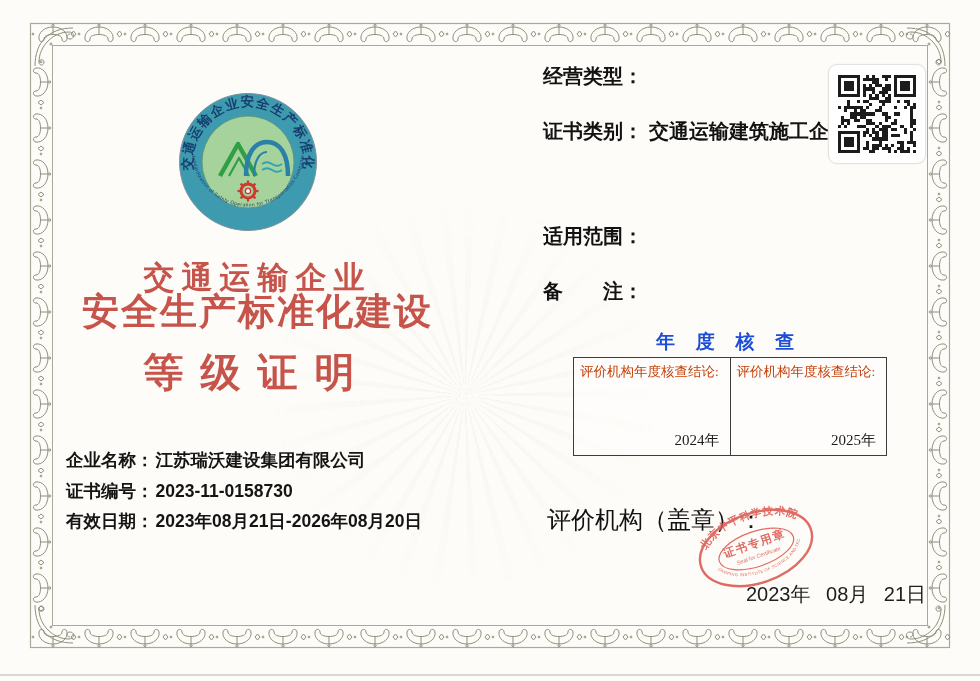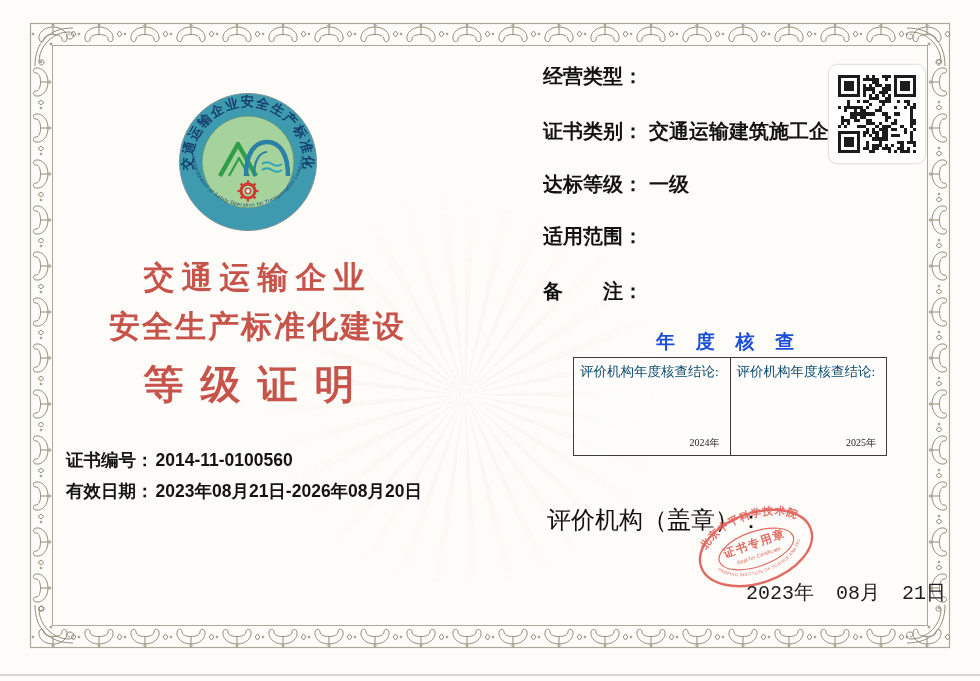--- a/index.html
+++ b/index.html
@@ -8,38 +8,38 @@
   .frame-svg{position:absolute;left:0;top:0;}
   
   .watermark{position:absolute;left:255px;top:185px;width:420px;height:420px;border-radius:50%;
     background:repeating-conic-gradient(rgba(190,184,158,0.10) 0deg 3deg, rgba(255,255,255,0) 3deg 11deg);
     -webkit-mask-image:radial-gradient(circle, rgba(0,0,0,1) 0%, rgba(0,0,0,0) 68%);
     mask-image:radial-gradient(circle, rgba(0,0,0,1) 0%, rgba(0,0,0,0) 68%);
     pointer-events:none;}
   .logo-svg{position:absolute;left:178px;top:92px;}
   .title-block{position:absolute;left:40px;top:262px;width:435px;text-align:center;color:#c6544b;font-weight:bold;}
   .title-l1{font-size:31px;letter-spacing:7px;line-height:1;}
-  .title-l2{font-size:31px;letter-spacing:2px;line-height:1;margin-top:18px;}
+  .title-l2{font-size:37px;letter-spacing:2px;line-height:1;}
   .title-l3{font-size:40px;letter-spacing:17px;line-height:1;margin-top:22px;}
   .company-block{position:absolute;left:66px;top:452px;color:#141414;}
   .company-row{font-size:17.5px;font-weight:bold;line-height:1;margin-bottom:13px;display:flex;}
   .company-row .val{margin-left:2px;}
   .field{position:absolute;left:543px;display:flex;color:#121212;font-size:20px;font-weight:bold;line-height:1;}
   .field .lbl{white-space:pre;text-align:center;}
   .field .val{margin-left:6px;}
   .qr-card{position:absolute;left:828px;top:64px;width:96px;height:98px;background:#ffffff;border:1px solid #e3e2dc;border-radius:9px;display:flex;align-items:center;justify-content:center;box-shadow:0 0 2px rgba(0,0,0,0.08);}
   .annual-title{position:absolute;left:573px;top:329px;width:312px;text-align:center;font-family:"Liberation Serif",serif;font-size:19px;letter-spacing:8px;color:#1d4ed8;font-weight:bold;}
   .review-table{position:absolute;left:573px;top:357px;width:312px;height:97px;border:1.5px solid #3c3c3c;display:flex;background:rgba(255,255,255,0.4);}
   .review-cell{flex:1;position:relative;padding:5px 6px;}
   .review-cell.first{border-right:1.5px solid #3c3c3c;}
-  .review-head{font-family:"Liberation Serif",serif;font-size:13.5px;color:#0c4a6e;}
-  .review-year{position:absolute;right:10px;bottom:5px;font-family:"Liberation Serif",serif;font-size:10px;color:#1d1d1d;}
+  .review-head{font-family:"Liberation Serif",serif;font-size:13.5px;color:#c2410c;}
+  .review-year{position:absolute;right:10px;bottom:5px;font-family:"Liberation Serif",serif;font-size:15px;color:#1d1d1d;}
   .issuer-label{position:absolute;left:547px;top:508px;font-size:24px;font-weight:normal;color:#121212;line-height:1;}
   .stamp-svg{position:absolute;left:676px;top:493px;opacity:0.88;}
-  .issue-date{position:absolute;left:746px;top:584px;font-family:Liberation Mono, monospace;font-size:20px;color:#1d1d1d;word-spacing:10px;line-height:1;}
+  .issue-date{position:absolute;left:746px;top:584px;font-family:Liberation Sans, sans-serif;font-size:20px;color:#1d1d1d;word-spacing:10px;line-height:1;}
   .page-edge{position:absolute;left:0;top:674px;width:980px;height:2px;background:#d8d7d3;}
 </style>
 </head>
 <body>
 
 <div class="page">
 
   <svg id="frame-svg" class="frame-svg" width="980" height="681" viewBox="0 0 980 681">
     <defs>
       <g id="border-motif" fill="none" stroke="#8f8e7b" stroke-width="1">
@@ -171,39 +171,39 @@
   </svg>
 
   <div class="title-block">
     <div class="title-l1">交通运输企业</div>
     <div class="title-l2">安全生产标准化建设</div>
     <div class="title-l3">等级证明</div>
   </div>
 
   <div class="company-block">
     <div class="company-row">
+      <span class="lbl">企业名称：</span>
+      <span class="val">江苏瑞沃建设集团有限公司</span>
+    </div>
+    <div class="company-row">
       <span class="lbl">证书编号：</span>
-      <span class="val">2014-11-0100560</span>
+      <span class="val">2023-11-0158730</span>
     </div>
     <div class="company-row">
       <span class="lbl">有效日期：</span>
       <span class="val">2023年08月21日-2026年08月20日</span>
     </div>
   </div>
 
   <div class="field" style="top:66px">
     <span class="lbl">经营类型：</span>
   </div>
   <div class="field" style="top:121px">
     <span class="lbl">证书类别：</span>
     <span class="val">交通运输建筑施工企业</span>
-  </div>
-  <div class="field" style="top:174px">
-    <span class="lbl">达标等级：</span>
-    <span class="val">一级</span>
   </div>
   <div class="field" style="top:226px">
     <span class="lbl">适用范围：</span>
     <span class="val"></span>
   </div>
   <div class="field" style="top:281px">
     <span class="lbl">备　　注：</span>
     <span class="val"></span>
   </div>
 

